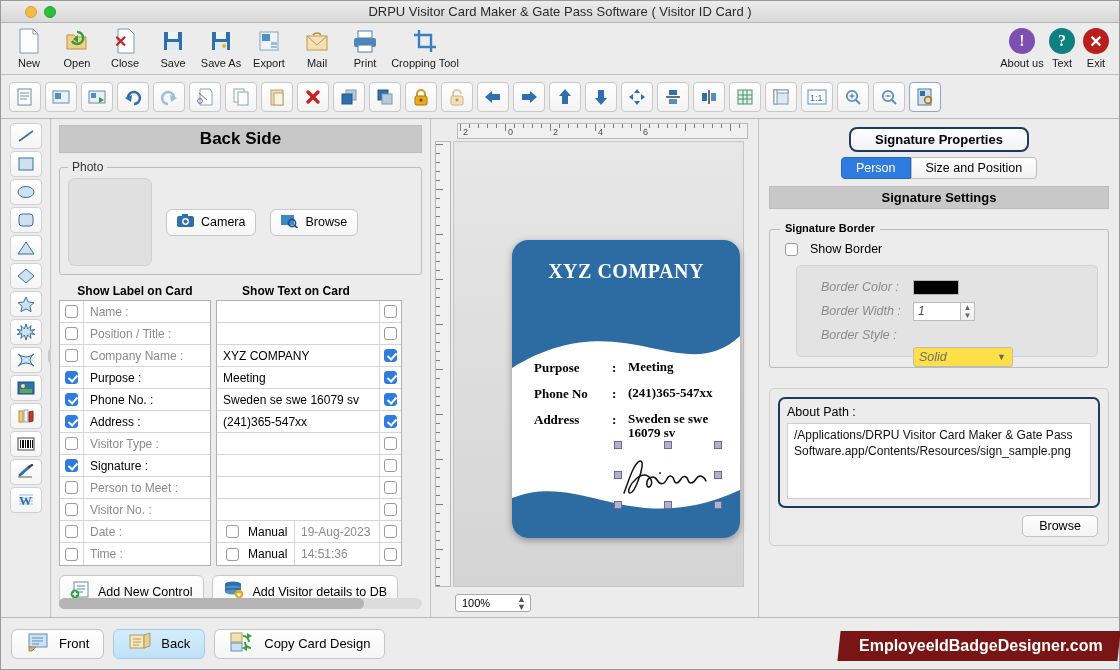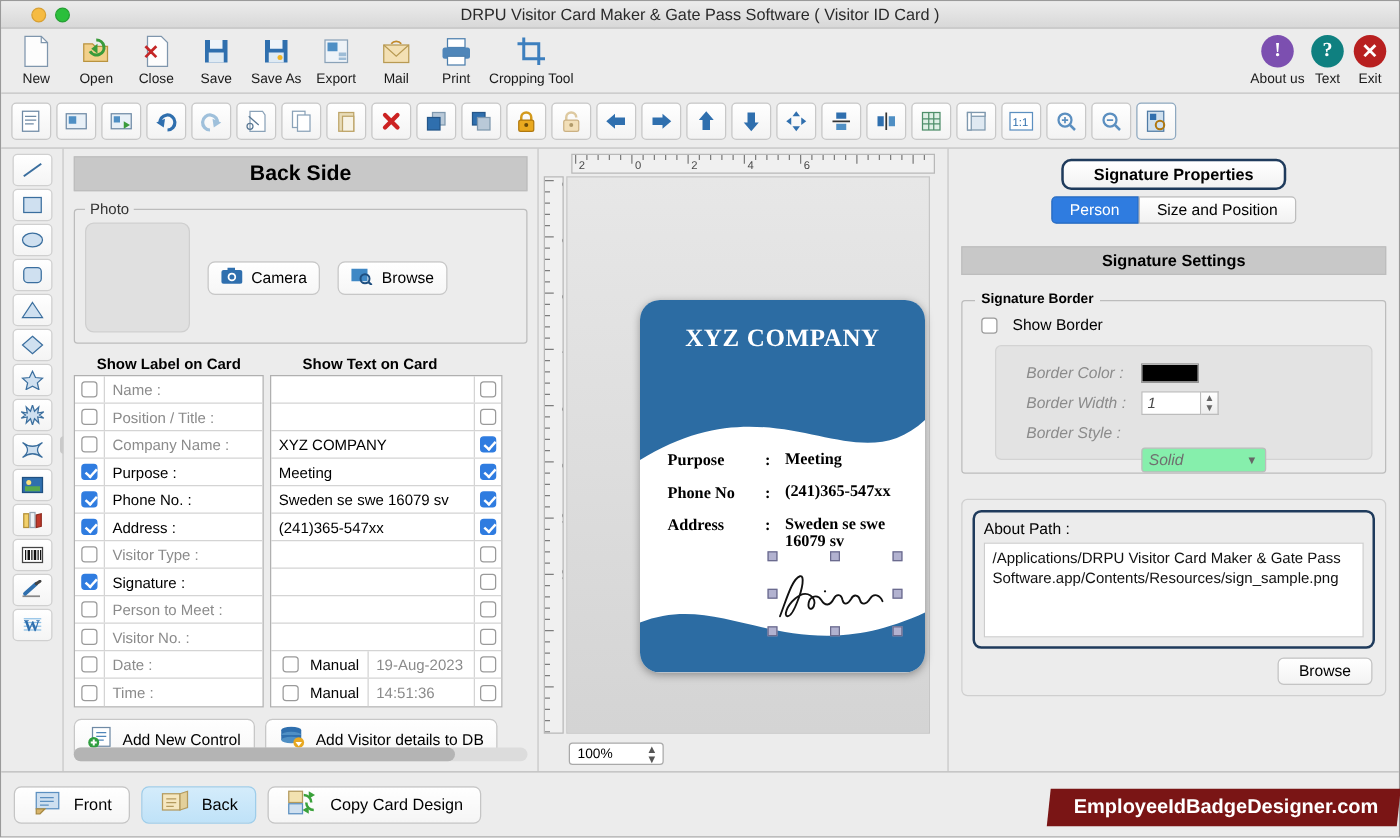--- a/index.html
+++ b/index.html
@@ -155,40 +155,40 @@
   .proptitle { width:180px; margin:2px auto 0 auto; text-align:center;
       background:linear-gradient(#fff,#f2f2f2); border:2px solid #1f3b5c;
       border-radius:8px; font-weight:bold; font-size:13px; padding:3px 0; }
   .tabs { display:flex; justify-content:center; margin-top:5px; }
   .tab { border:1px solid #bdbdbd; padding:3px 14px; font-size:12.5px;
          background:linear-gradient(#fff,#f1f1f1); cursor:default;}
   .tab.active { background:#2f7ce0; color:#fff; border-color:#2468bf;
                 border-radius:4px 0 0 4px;}
   .tab.last { border-radius:0 4px 4px 0; }
   .sectionhead { background:#c8c8c8; text-align:center; font-weight:bold;
-                 font-size:13px; padding:3px 0; margin-top:18px;
+                 font-size:13px; padding:3px 0; margin-top:7px;
                  border:1px solid #bdbdbd;}
   .sigbox { border:1px solid #bcbcbc; border-radius:3px; margin-top:20px;
             padding:12px 10px 10px 10px; position:relative; }
   .sigbox .gtitle { position:absolute; top:-8px; left:10px; background:#ececec;
                     padding:0 5px; font-weight:bold; font-size:11px; }
   .chkline { display:flex; align-items:center; gap:7px; font-size:12.5px; }
   .innerbox { background:#e3e3e3; border:1px solid #d3d3d3; border-radius:5px;
               margin:9px 0 0 16px; padding:9px 24px;font-style:italic; }
   .prow { display:flex; align-items:center; height:24px; }
   .prow .plbl { width:92px; color:#8b8b8b; font-size:12.5px; }
   .swatch { width:46px; height:15px; background:#000; border:1px solid #b6b6b6; }
   .spin { width:48px; height:19px; background:#fff; border:1px solid #bcbcbc;
           font-size:12px; padding-left:4px; display:flex; align-items:center;
           color:#4a4a4a;}
   .spinbtns { width:14px; height:19px; border:1px solid #bcbcbc;
               border-left:none; background:linear-gradient(#fff,#ededed);
               font-size:8px; line-height:8px; text-align:center; color:#666;
               padding-top:1px; }
-  .selbox { width:100px; height:20px; background:#86efac; border:1px solid #bcbcbc;
+  .selbox { width:100px; height:20px; background:#fde047; border:1px solid #bcbcbc;
             border-radius:3px; display:flex; align-items:center; padding-left:5px;
             font-size:12.5px; color:#6f6f6f; position:relative;margin-top:43px; }
   .selbox .cv { position:absolute; right:6px; color:#666; font-size:9px; }
 
   .browsewrap { border:1px solid #cfcfcf; border-radius:5px; margin-top:20px;
                 padding:8px; background:#ececec; }
   .browsebox { border:2px solid #1f3b5c; border-radius:7px; padding:6px 7px 7px 7px;
                background:#ececec; }
   .browsebox .bl { font-size:12.5px; margin-bottom:4px; }
   .patharea { background:#fff; border:1px solid #cdcdcd; height:76px;

